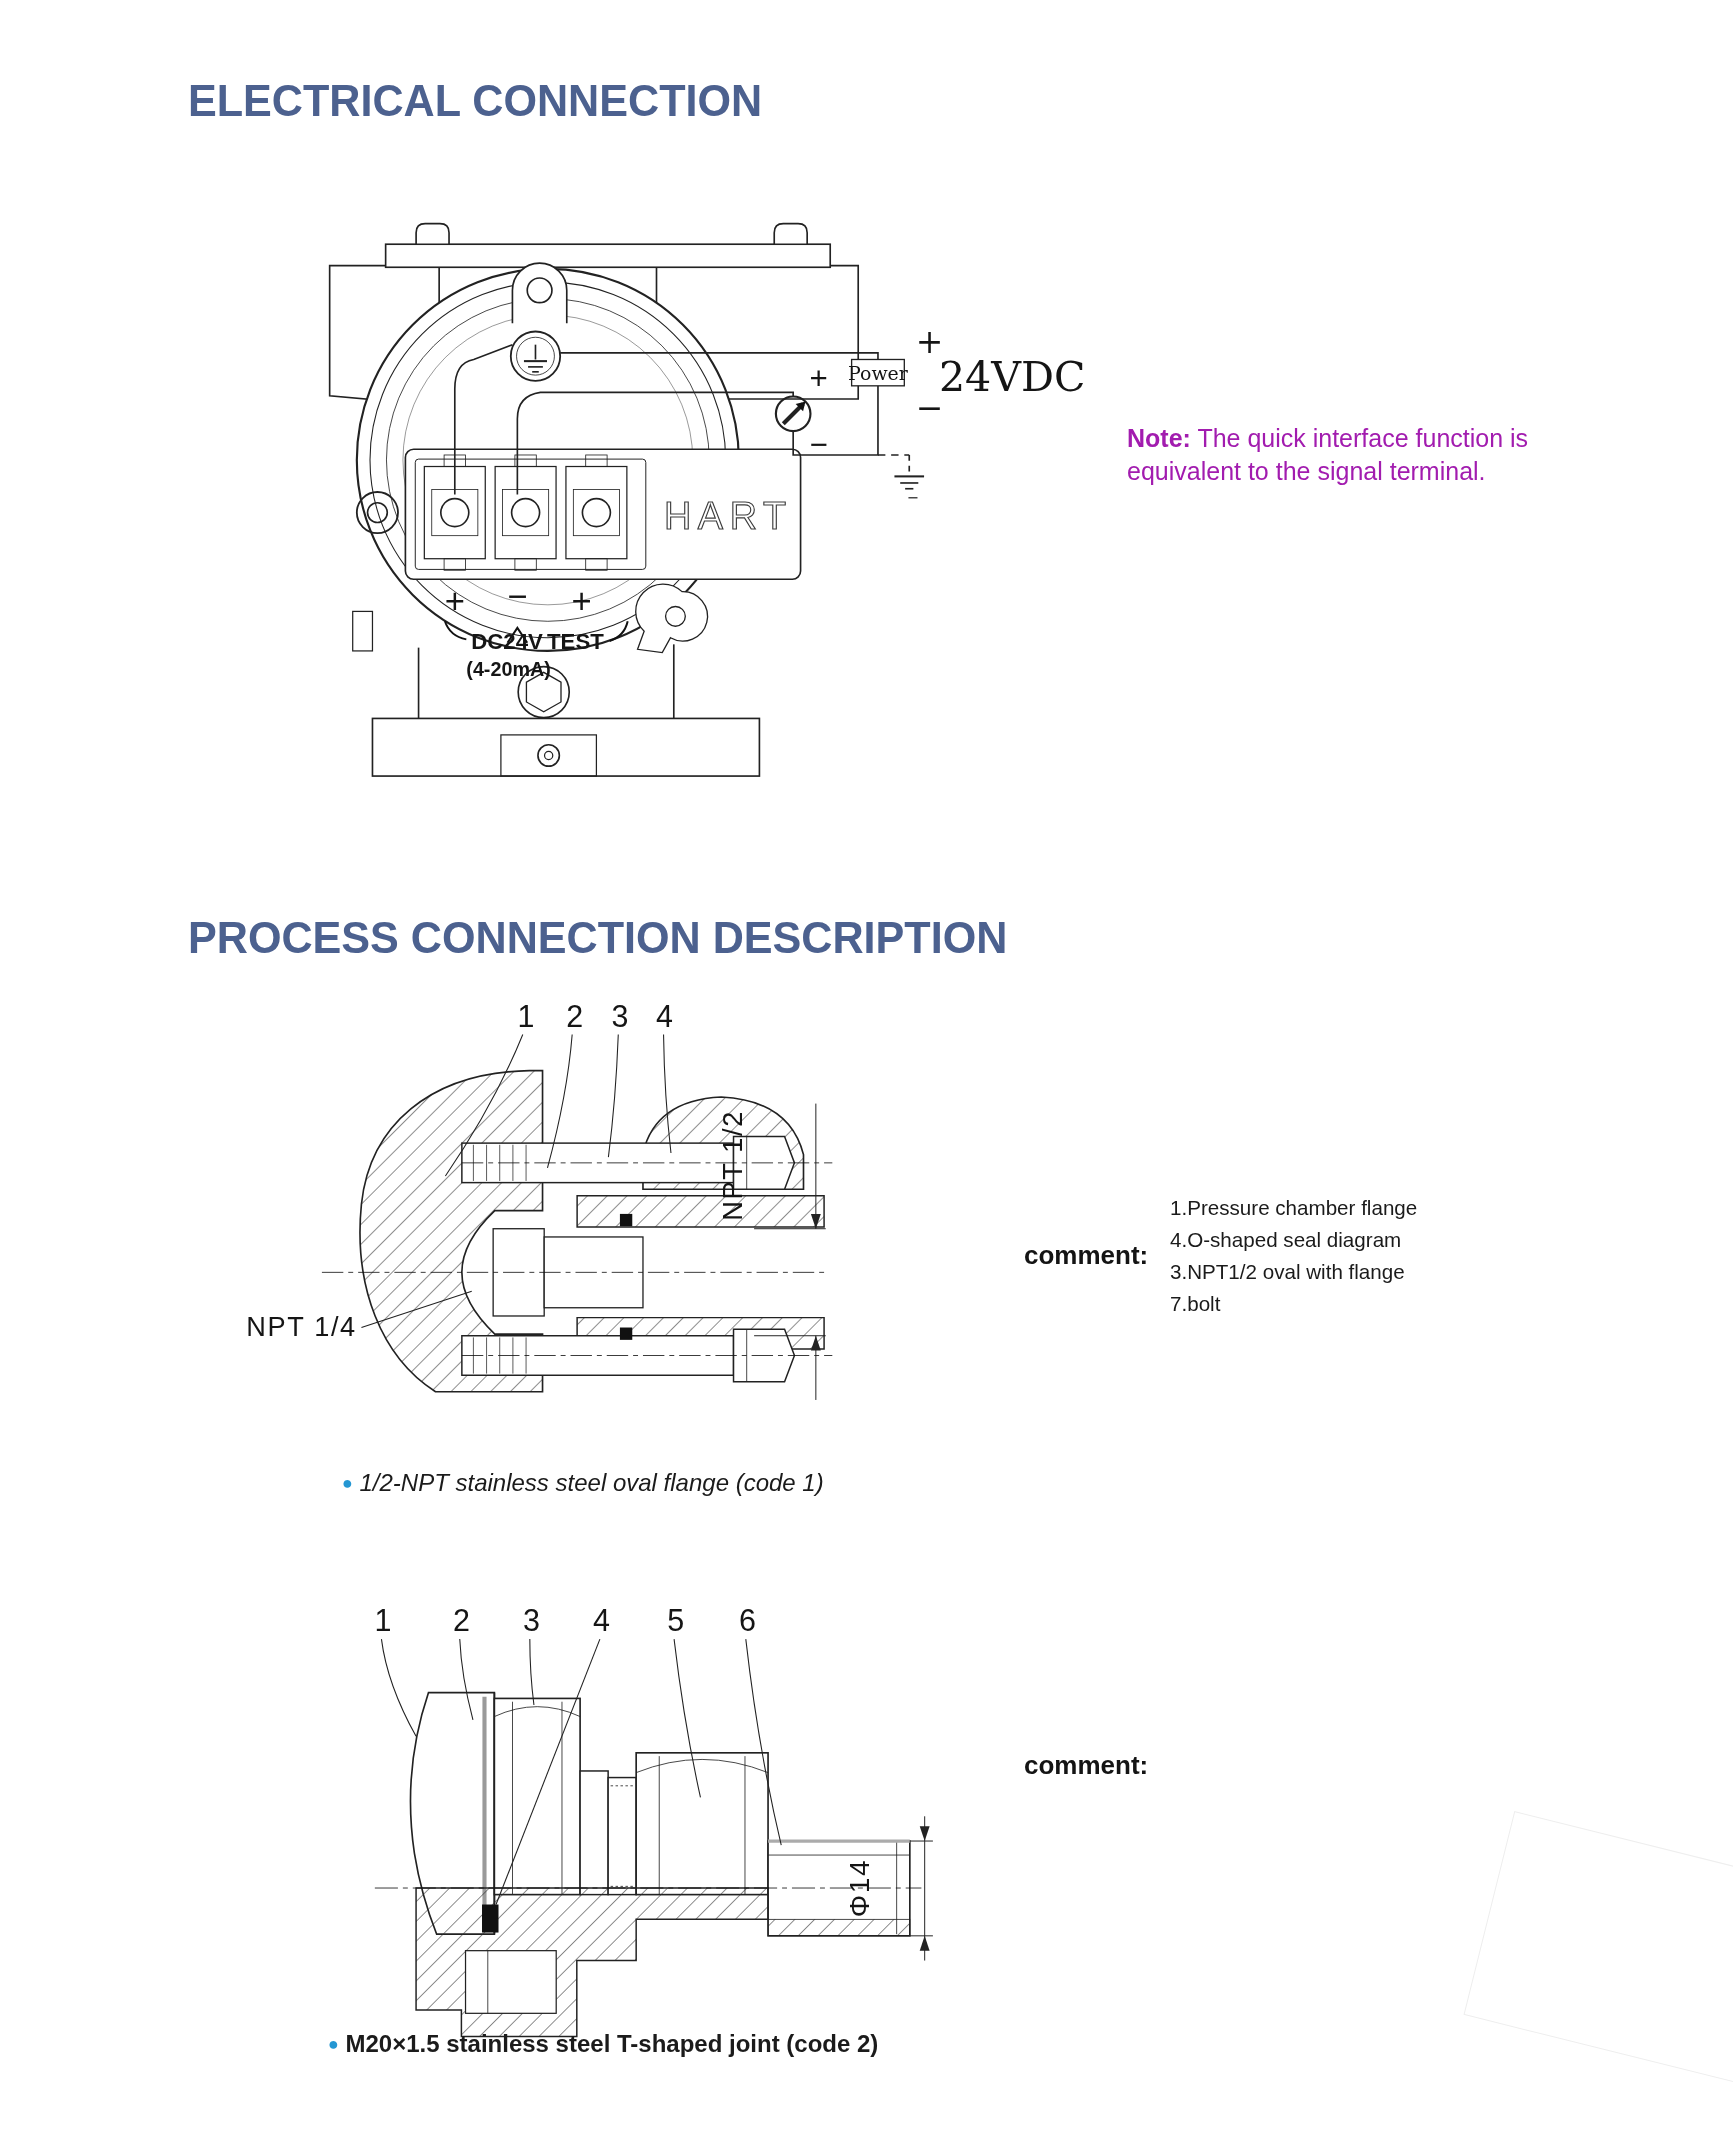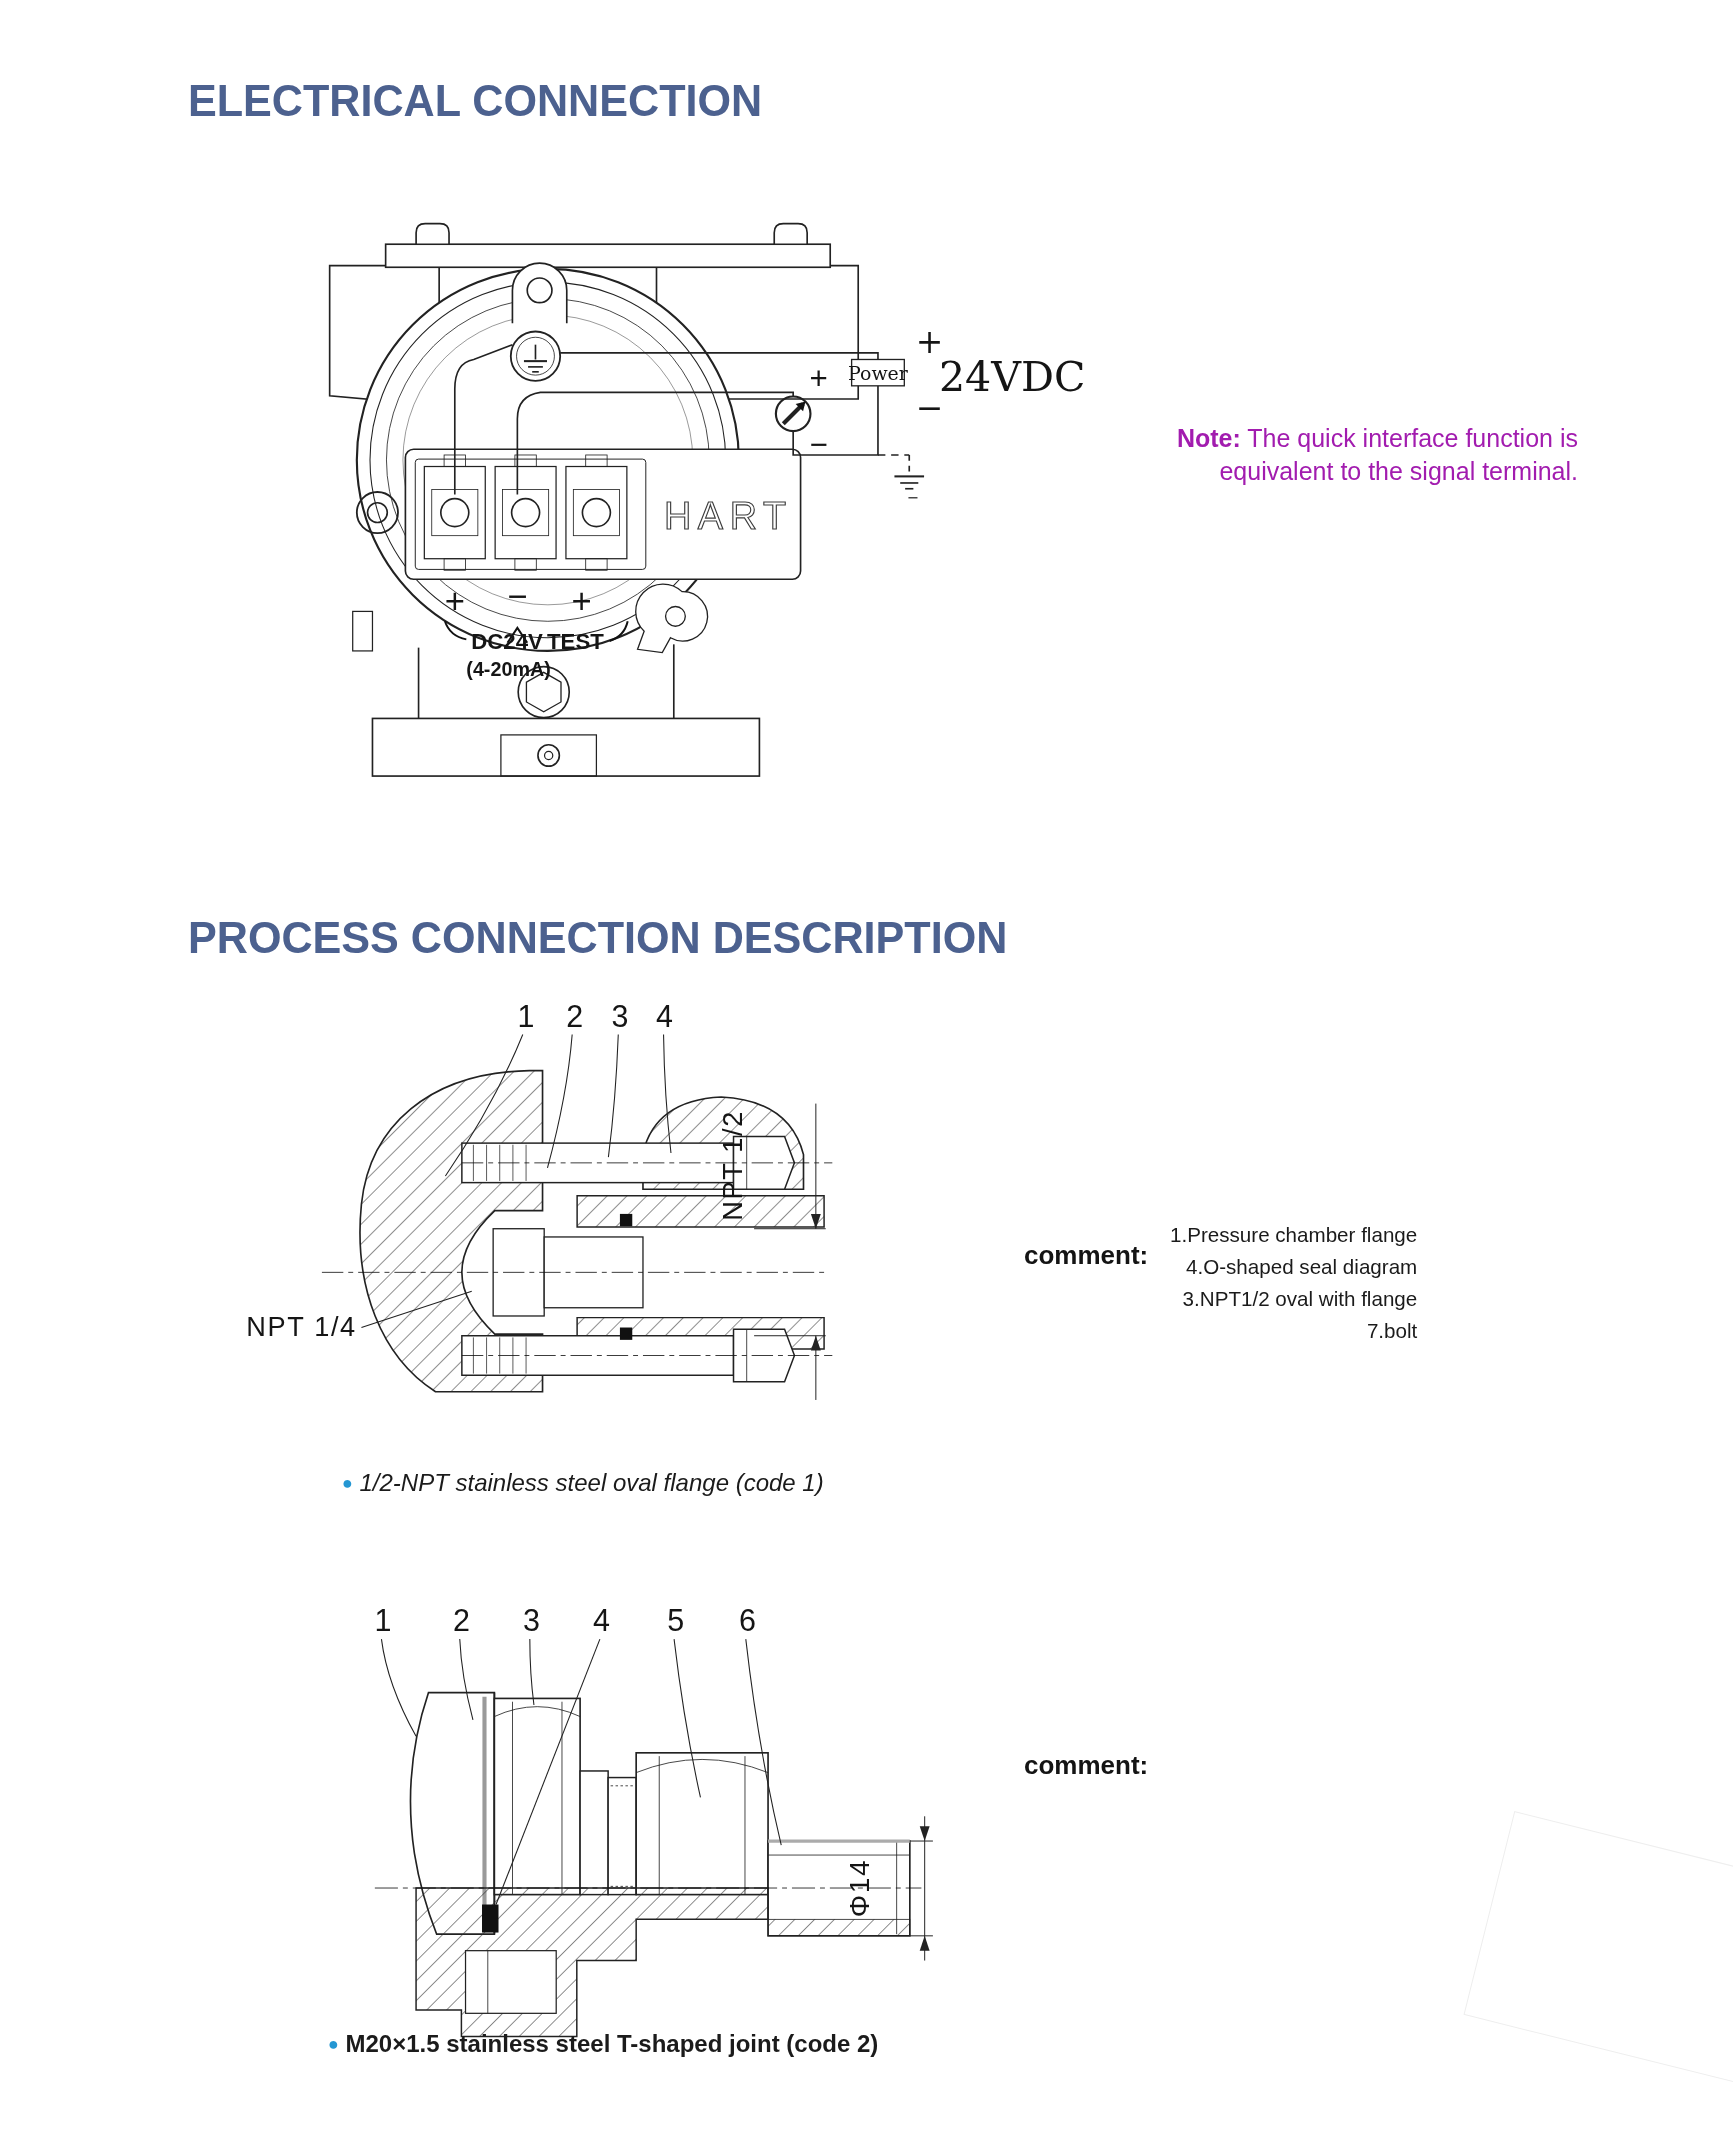--- a/index.html
+++ b/index.html
@@ -1,32 +1,32 @@
 <!DOCTYPE html>
 <html style="font-size:13px"><head>
 <meta charset="utf-8">
 <style>
   html,body{margin:0;padding:0;background:#ffffff;}
   .page{position:relative;width:1733px;height:2151px;background:#ffffff;overflow:hidden;
-        font-family:"Liberation Sans",sans-serif;color:#1d1d1f;text-align:right;}
+        font-family:"Liberation Sans",sans-serif;color:#1d1d1f;}
   .sec-title{position:absolute;font-size:44px;font-weight:bold;color:#4c618f;
              letter-spacing:0px;white-space:nowrap;transform:scaleX(.98);transform-origin:left;}
   #title-electrical{left:188px;top:76px;}
   #title-process{left:188px;top:913px;}
   .note{position:absolute;left:1127px;top:422px;width:451px;font-size:25px;line-height:1.32;color:#a21caf;}
   .note b{font-weight:bold;}
   .caption{position:absolute;font-size:24px;color:#1b1b1b;white-space:nowrap;}
   #caption-1{left:342px;top:1469px;font-style:italic;}
   #caption-2{left:328px;top:2030px;font-weight:bold;}
   .bullet{color:#2497d3;font-size:18px;margin-right:6.6px;position:relative;top:-2.5px;}
   .comment-label{position:absolute;font-size:26px;font-weight:bold;color:#141414;}
   #comment1-label{left:1024px;top:1240px;}
   #comment2-label{left:1024px;top:1750px;}
   .comment-list{position:absolute;font-size:20.6px;color:#1b1b1b;}
-  #comment1-list{left:1170px;top:1219px;line-height:32px;}
+  #comment1-list{left:1170px;top:1192px;line-height:32px;}
   #comment2-list{left:1193px;top:1748px;line-height:31px;font-size:21.4px;}
   svg{position:absolute;}
   svg text{font-family:"Liberation Sans",sans-serif;fill:#151515;}
   .serif{font-family:"DejaVu Serif","Liberation Serif",serif;}
   .outline-text{fill:none;stroke:#3c3c3c;stroke-width:1.4px;letter-spacing:8px;}
   .lbl{font-weight:bold;}
   .stamp{position:absolute;left:1484px;top:1848px;width:329px;height:208px;
          border:1.6px solid #eeeeee;transform:rotate(14deg);}
 </style>
 </head>

